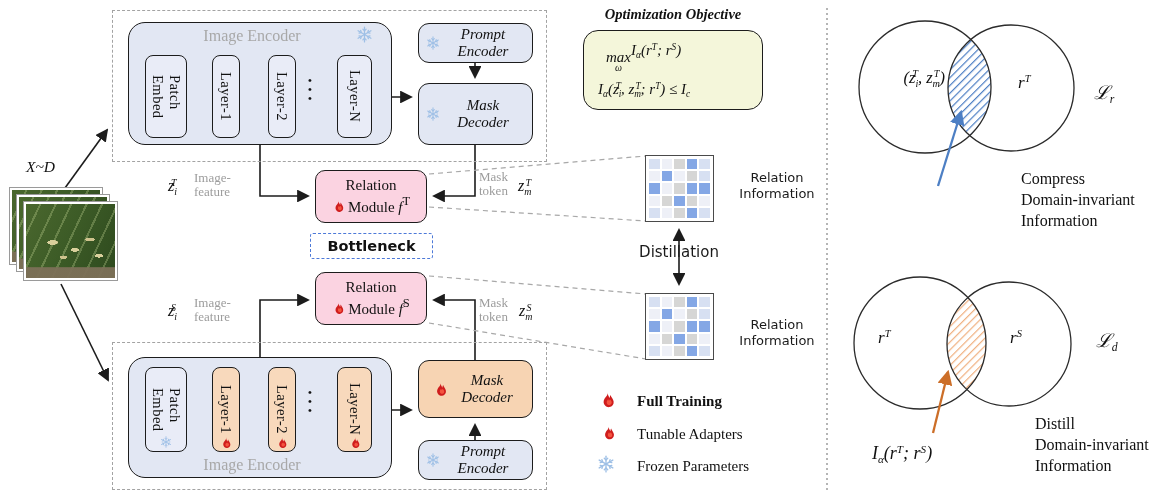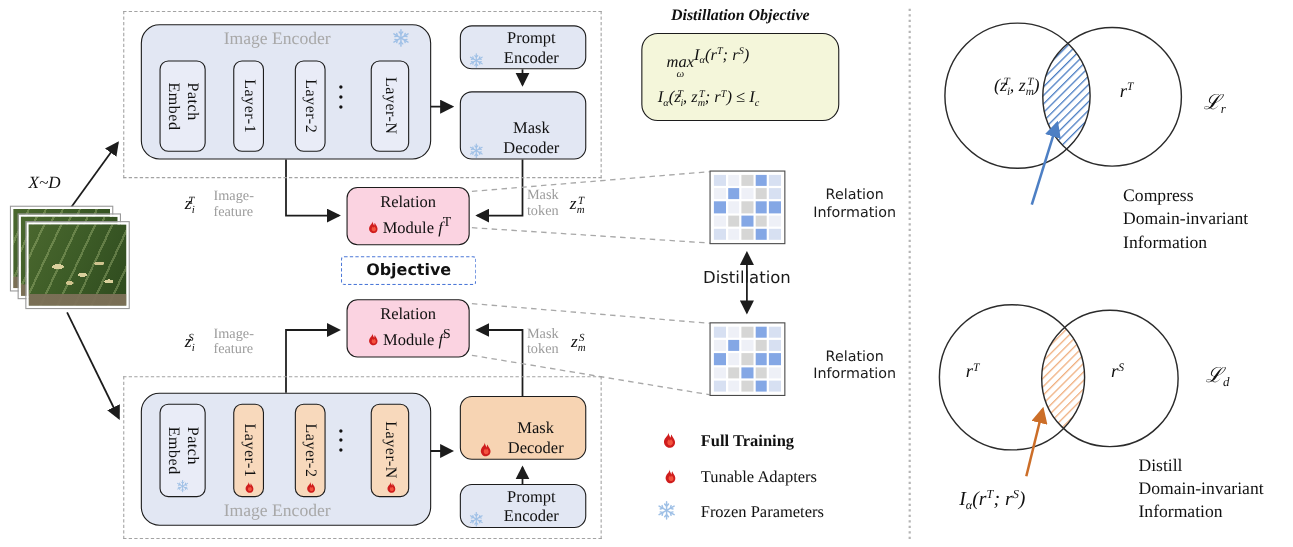--- a/index.html
+++ b/index.html
@@ -6,21 +6,21 @@
   #fig{position:relative;width:1175px;height:497px;background:#ffffff;overflow:hidden;
        font-family:"Liberation Serif",serif;color:#111;}
   #fig .abs{position:absolute;box-sizing:border-box;}
   .ovsvg{position:absolute;left:0;top:0;}
   
   .dashbox{border:1.6px dashed #a3a3a3;background:transparent;}
   
   .peri{background:#e2e7f3;border:1.4px solid #1c1c1c;border-radius:17px;}
   .inner{background:#e9ecf7;border:1.3px solid #1c1c1c;border-radius:8px;}
   .inner.peach{background:#f8d9bc;}
-  .side{background:#e2e7f3;border:1.4px solid #1c1c1c;border-radius:11px;display:flex;align-items:flex-end;}
+  .side{background:#e2e7f3;border:1.4px solid #1c1c1c;border-radius:11px;display:flex;align-items:center;font-style:italic;}
   .side.peach{background:#f7d4b3;}
   .side .txt{flex:1;text-align:center;font-size:15px;line-height:1.16;padding-right:6px;}
   .side .ic{margin-left:7px;flex:0 0 auto;}
   .rel{background:#fbd3e1;border:1.4px solid #1c1c1c;border-radius:10px;display:flex;flex-direction:column;
        align-items:center;justify-content:center;font-size:15px;line-height:1.25;}
   .bneck{background:#fff;border:1.6px dashed #4d79d8;border-radius:3px;display:flex;align-items:center;
          justify-content:center;font-family:"DejaVu Sans",sans-serif;font-weight:bold;font-size:14.5px;}
   .objbox{background:#f4f6da;border:1.4px solid #1c1c1c;border-radius:15px;padding:7px 10px 0 12px;}
   .vbox{display:flex;align-items:center;justify-content:center;position:absolute;box-sizing:border-box;}
   .vt{writing-mode:vertical-rl;font-size:14.5px;line-height:1.15;letter-spacing:0.5px;}
@@ -192,21 +192,21 @@
     <span>
       <svg width="13" height="15" style="vertical-align:-2px;margin-right:3px;">
           <use href="#sym-flame"></use>
         </svg><span>Module <i>f</i><sup>T</sup></span>
     </span>
   </div>
   <div class="abs graylab" style="left:479px;top:170px;width:42px;">Mask token</div>
   <div class="abs math" style="left:518px;top:177px;width:30px;font-size:16px;">z<sub>m</sub><sup class="ov">T</sup></div>
 
   <div class="abs bneck" style="left:310px;top:233px;width:123px;height:26px;">
-    <span>Objective</span>
+    <span>Bottleneck</span>
   </div>
 
   <div class="abs math" style="left:168px;top:302px;width:28px;font-size:16px;">z<sub>i</sub><sup class="ov">S</sup></div>
   <div class="abs graylab" style="left:194px;top:296px;width:55px;">Image-feature</div>
   <div class="abs rel" style="left:315px;top:272px;width:112px;height:53px;">
     <span>Relation</span>
     <span>
       <svg width="13" height="15" style="vertical-align:-2px;margin-right:3px;">
           <use href="#sym-flame"></use>
         </svg><span>Module <i>f</i><sup>S</sup></span>
@@ -251,21 +251,21 @@
       </svg>
     <span class="txt">Mask Decoder</span>
   </div>
   <div class="abs side" style="left:418px;top:440px;width:115px;height:40px;">
     <svg class="ic" width="14" height="14">
         <use href="#sym-flake"></use>
       </svg>
     <span class="txt">Prompt Encoder</span>
   </div>
 
-  <div class="abs math" style="left:583px;top:6px;width:180px;text-align:center;font-weight:bold;font-size:14.5px;">Distillation Objective</div>
+  <div class="abs math" style="left:583px;top:6px;width:180px;text-align:center;font-weight:bold;font-size:14.5px;">Optimization Objective</div>
   <div class="abs objbox" style="left:583px;top:30px;width:180px;height:80px;">
     <div class="math" style="font-size:15px;margin:4px 0 0 10px;"><span class="mx">max<span class="mxu">ω</span></span>I<sub>α</sub>(r<sup>T</sup>; r<sup>S</sup>)</div>
     <div class="math" style="font-size:15px;margin:9px 0 0 2px;">I<sub>α</sub>(z<sub>i</sub><sup class="ov">T</sup>, z<sub>m</sub><sup class="ov">T</sup>; r<sup>T</sup>) ≤ I<sub>c</sub></div>
   </div>
 
   <div class="abs matrix" style="left:645px;top:155px;width:69px;height:67px;">
       <div class="mcell" style="background: rgb(215, 224, 242);"></div>
       <div class="mcell" style="background: rgb(238, 240, 247);"></div>
       <div class="mcell" style="background: rgb(214, 214, 213);"></div>
       <div class="mcell" style="background: rgb(132, 167, 229);"></div>

